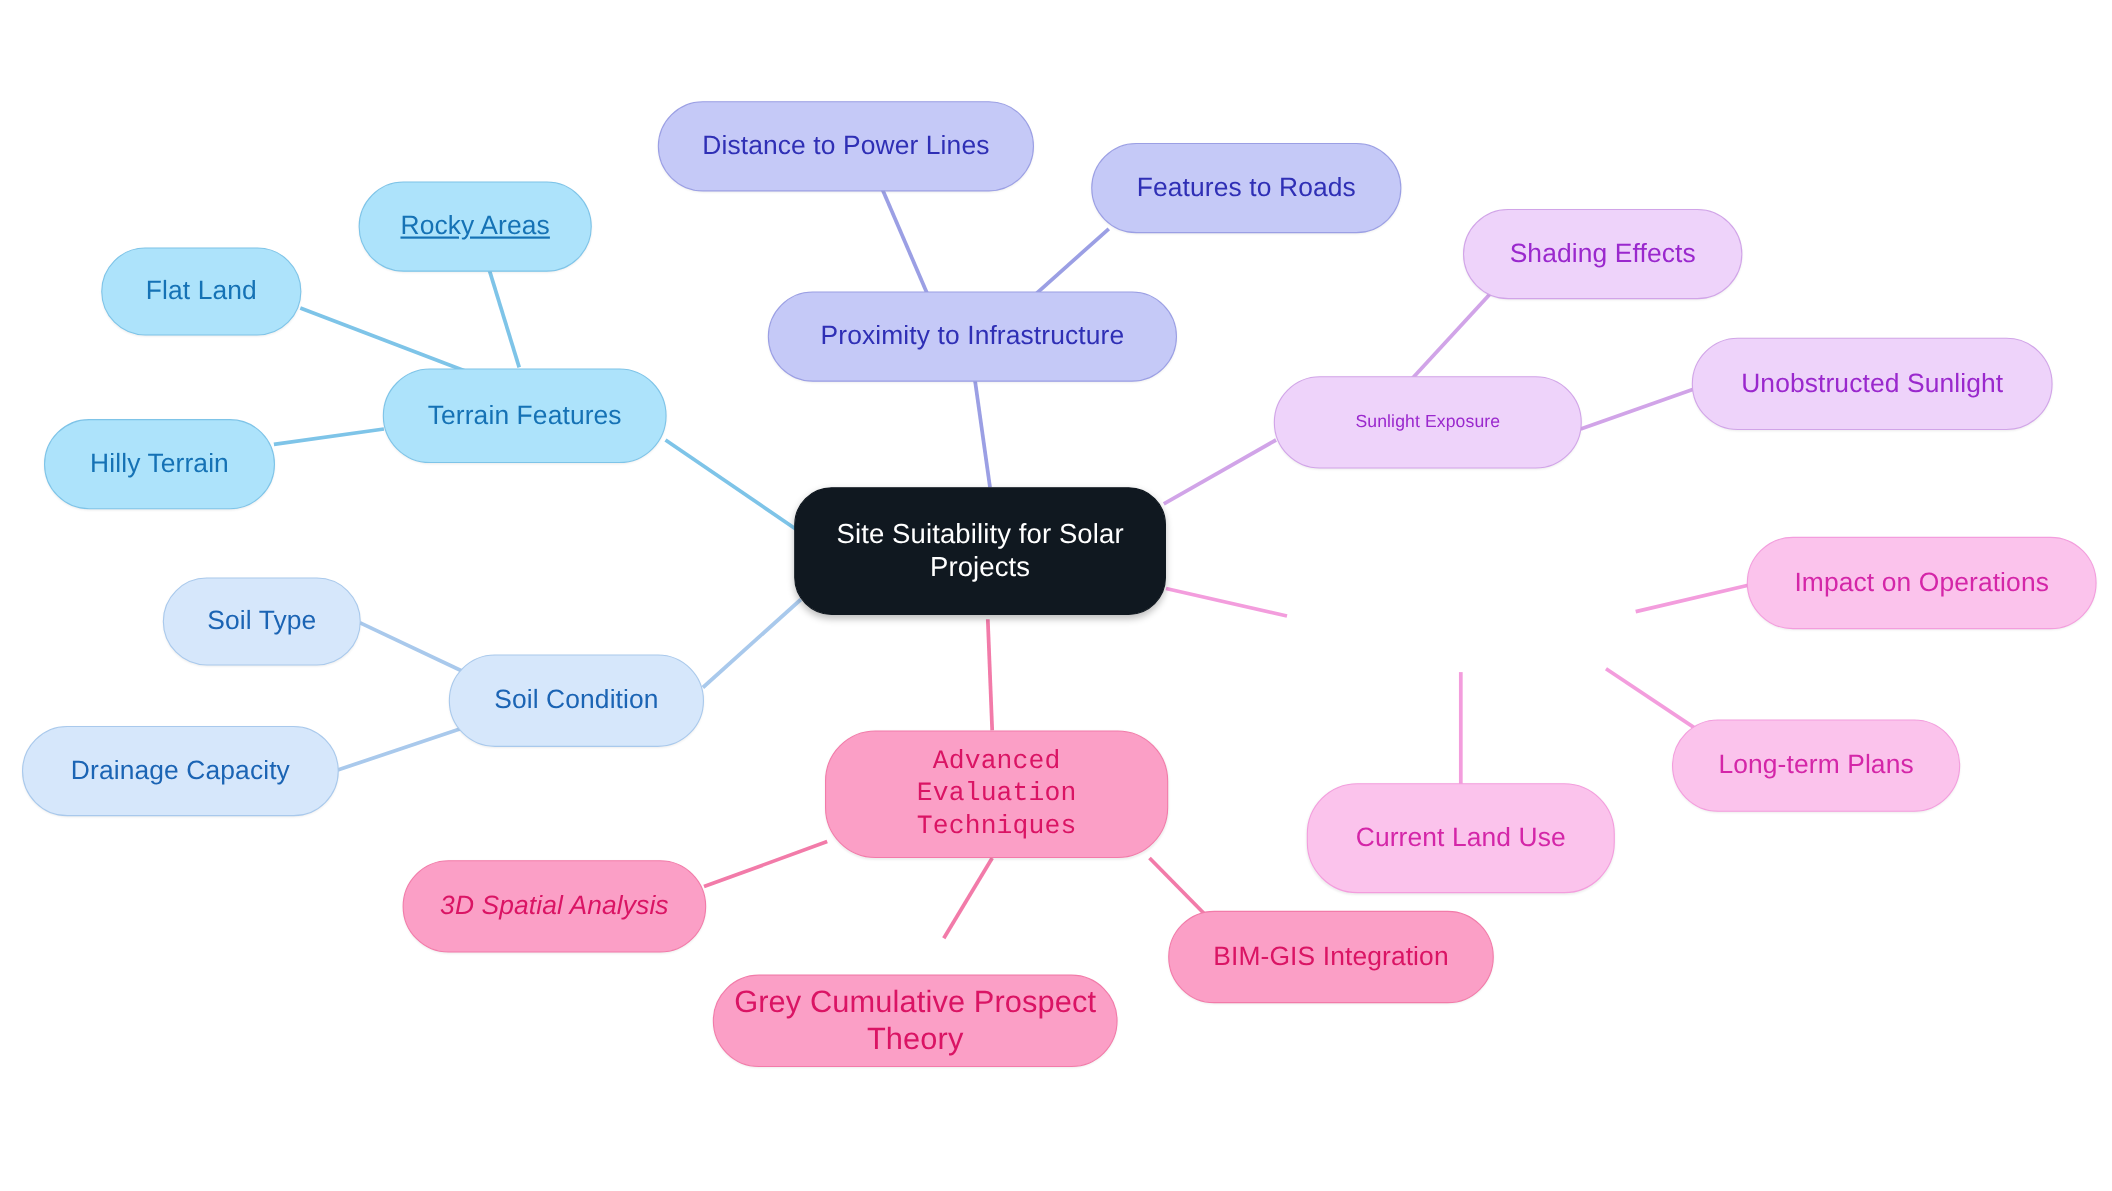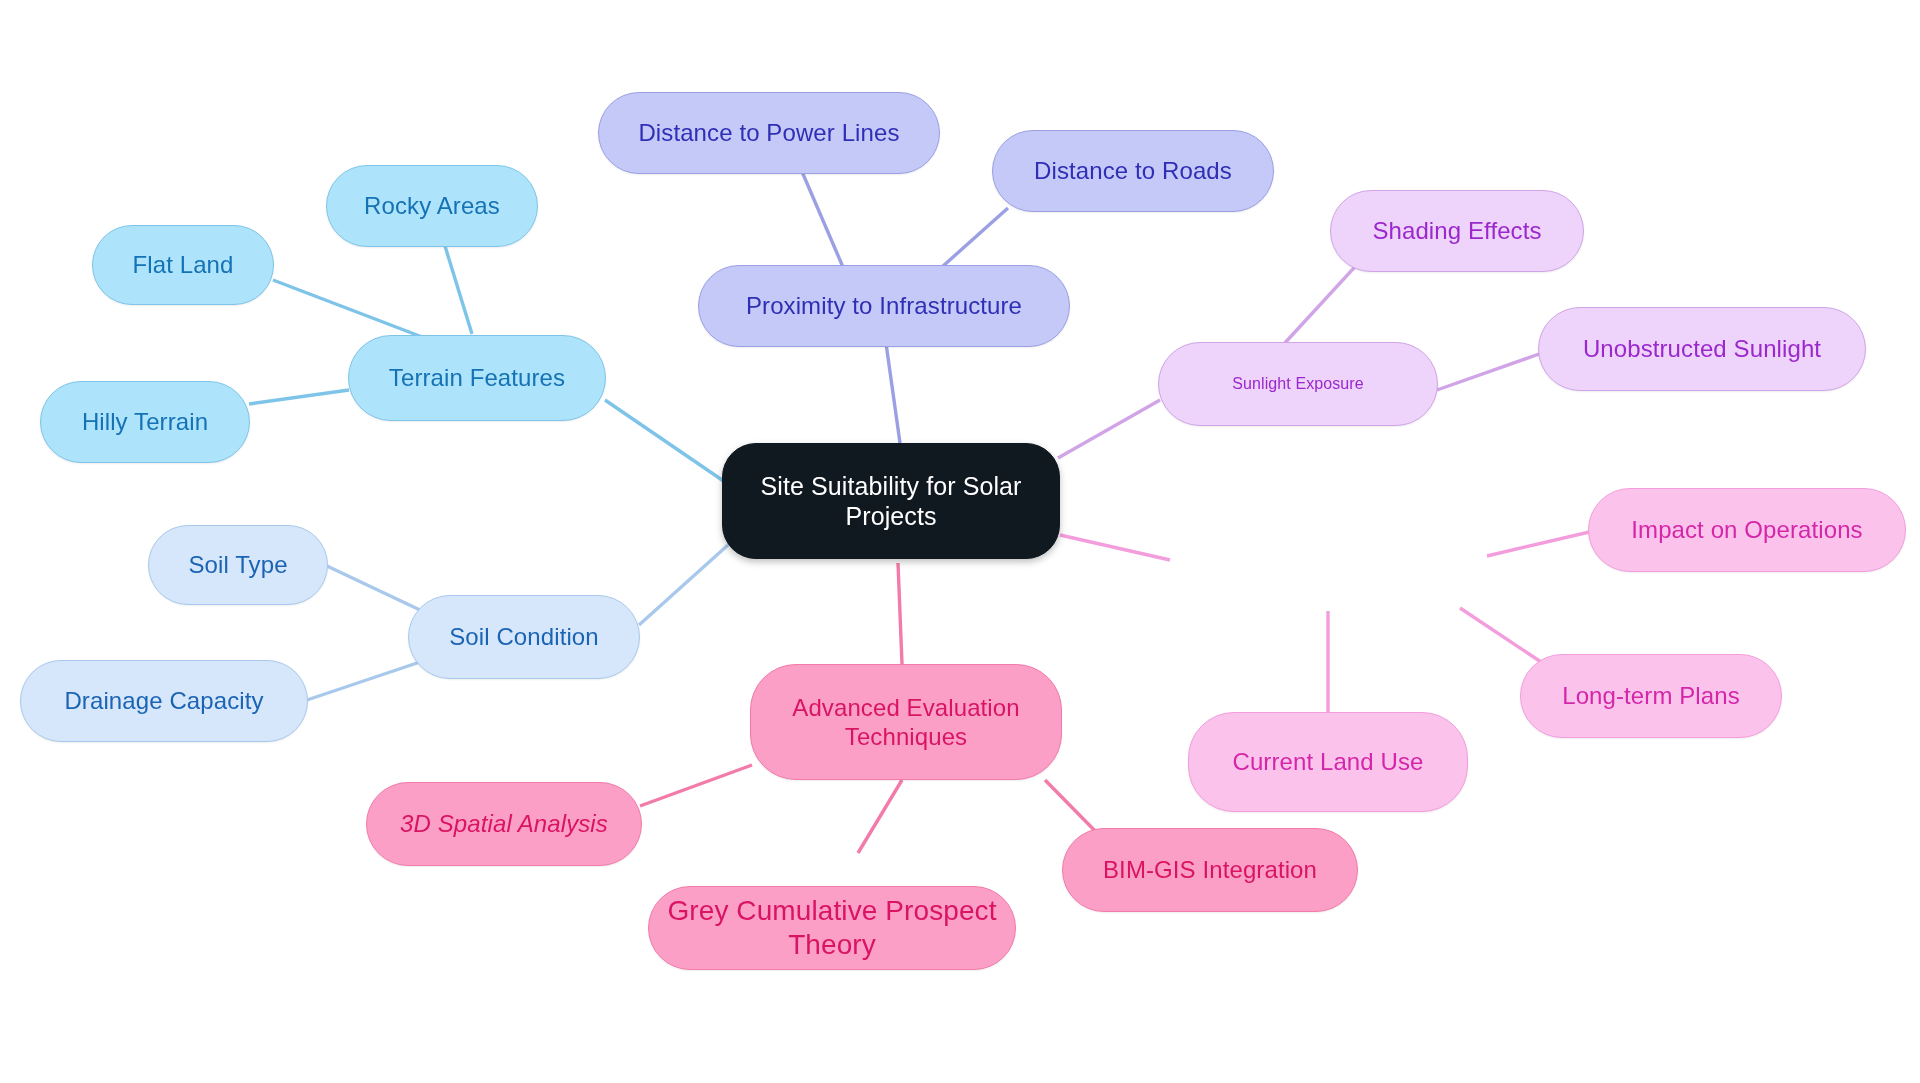--- a/index.html
+++ b/index.html
@@ -87,39 +87,39 @@
     <path d="M 640 806 L 752 765" stroke="#f27ba9" stroke-width="3.4" fill="none"></path>
     <path d="M 858 853 L 902 780" stroke="#f27ba9" stroke-width="3.4" fill="none"></path>
     <path d="M 1104 840 L 1045 780" stroke="#f27ba9" stroke-width="3.4" fill="none"></path>
   </svg>
 
   <div class="node root" style="left:722px; top:443px; width:338px; height:116px;">Site Suitability for Solar
 Projects</div>
 
   <div class="node c-blue" style="left:348px; top:335px; width:258px; height:86px; font-size:24px;">Terrain Features</div>
   <div class="node c-blue" style="left:92px; top:225px; width:182px; height:80px; font-size:24px;">Flat Land</div>
-  <div class="node c-blue" style="left:326px; top:165px; width:212px; height:82px; font-size:24px;">Rocky Areas</div>
+  <div class="node c-blue" style="left:326px; top:165px; width:212px; height:82px; font-size:24px;text-decoration:underline;">Rocky Areas</div>
   <div class="node c-blue" style="left:40px; top:381px; width:210px; height:82px; font-size:24px;">Hilly Terrain</div>
 
   <div class="node c-lightblue" style="left:408px; top:595px; width:232px; height:84px; font-size:24px;">Soil Condition</div>
   <div class="node c-lightblue" style="left:148px; top:525px; width:180px; height:80px; font-size:24px;">Soil Type</div>
   <div class="node c-lightblue" style="left:20px; top:660px; width:288px; height:82px; font-size:24px;">Drainage Capacity</div>
 
   <div class="node c-periwinkle" style="left:698px; top:265px; width:372px; height:82px; font-size:24px;">Proximity to Infrastructure</div>
   <div class="node c-periwinkle" style="left:598px; top:92px; width:342px; height:82px; font-size:24px;">Distance to Power Lines</div>
-  <div class="node c-periwinkle" style="left:992px; top:130px; width:282px; height:82px; font-size:24px;">Distance to Roads</div>
+  <div class="node c-periwinkle" style="left:992px; top:130px; width:282px; height:82px; font-size:24px;">Features to Roads</div>
 
   <div class="node c-violet" style="left:1158px; top:342px; width:280px; height:84px; font-size:16px;">Sunlight Exposure</div>
   <div class="node c-violet" style="left:1330px; top:190px; width:254px; height:82px; font-size:24px;">Shading Effects</div>
   <div class="node c-violet" style="left:1538px; top:307px; width:328px; height:84px; font-size:24px;">Unobstructed Sunlight</div>
 
   <div class="node c-pink" style="left:1588px; top:488px; width:318px; height:84px; font-size:24px;">Impact on Operations</div>
   <div class="node c-pink" style="left:1188px; top:712px; width:280px; height:100px; font-size:24px;">Current Land Use</div>
   <div class="node c-pink" style="left:1520px; top:654px; width:262px; height:84px; font-size:24px;">Long-term Plans</div>
 
-  <div class="node c-hotpink" style="left:750px; top:664px; width:312px; height:116px; font-size:24px;">Advanced Evaluation
+  <div class="node c-hotpink" style="left:750px; top:664px; width:312px; height:116px; font-size:24px;font-family:Liberation Mono, monospace;">Advanced Evaluation
 Techniques</div>
   <div class="node c-hotpink" style="left:366px; top:782px; width:276px; height:84px; font-size:24px;font-style:italic;">3D Spatial Analysis</div>
   <div class="node c-hotpink" style="left:648px; top:886px; width:368px; height:84px; font-size:28px;">Grey Cumulative Prospect
 Theory</div>
   <div class="node c-hotpink" style="left:1062px; top:828px; width:296px; height:84px; font-size:24px;">BIM-GIS Integration</div>
 
 </div>
 
 </body></html>

